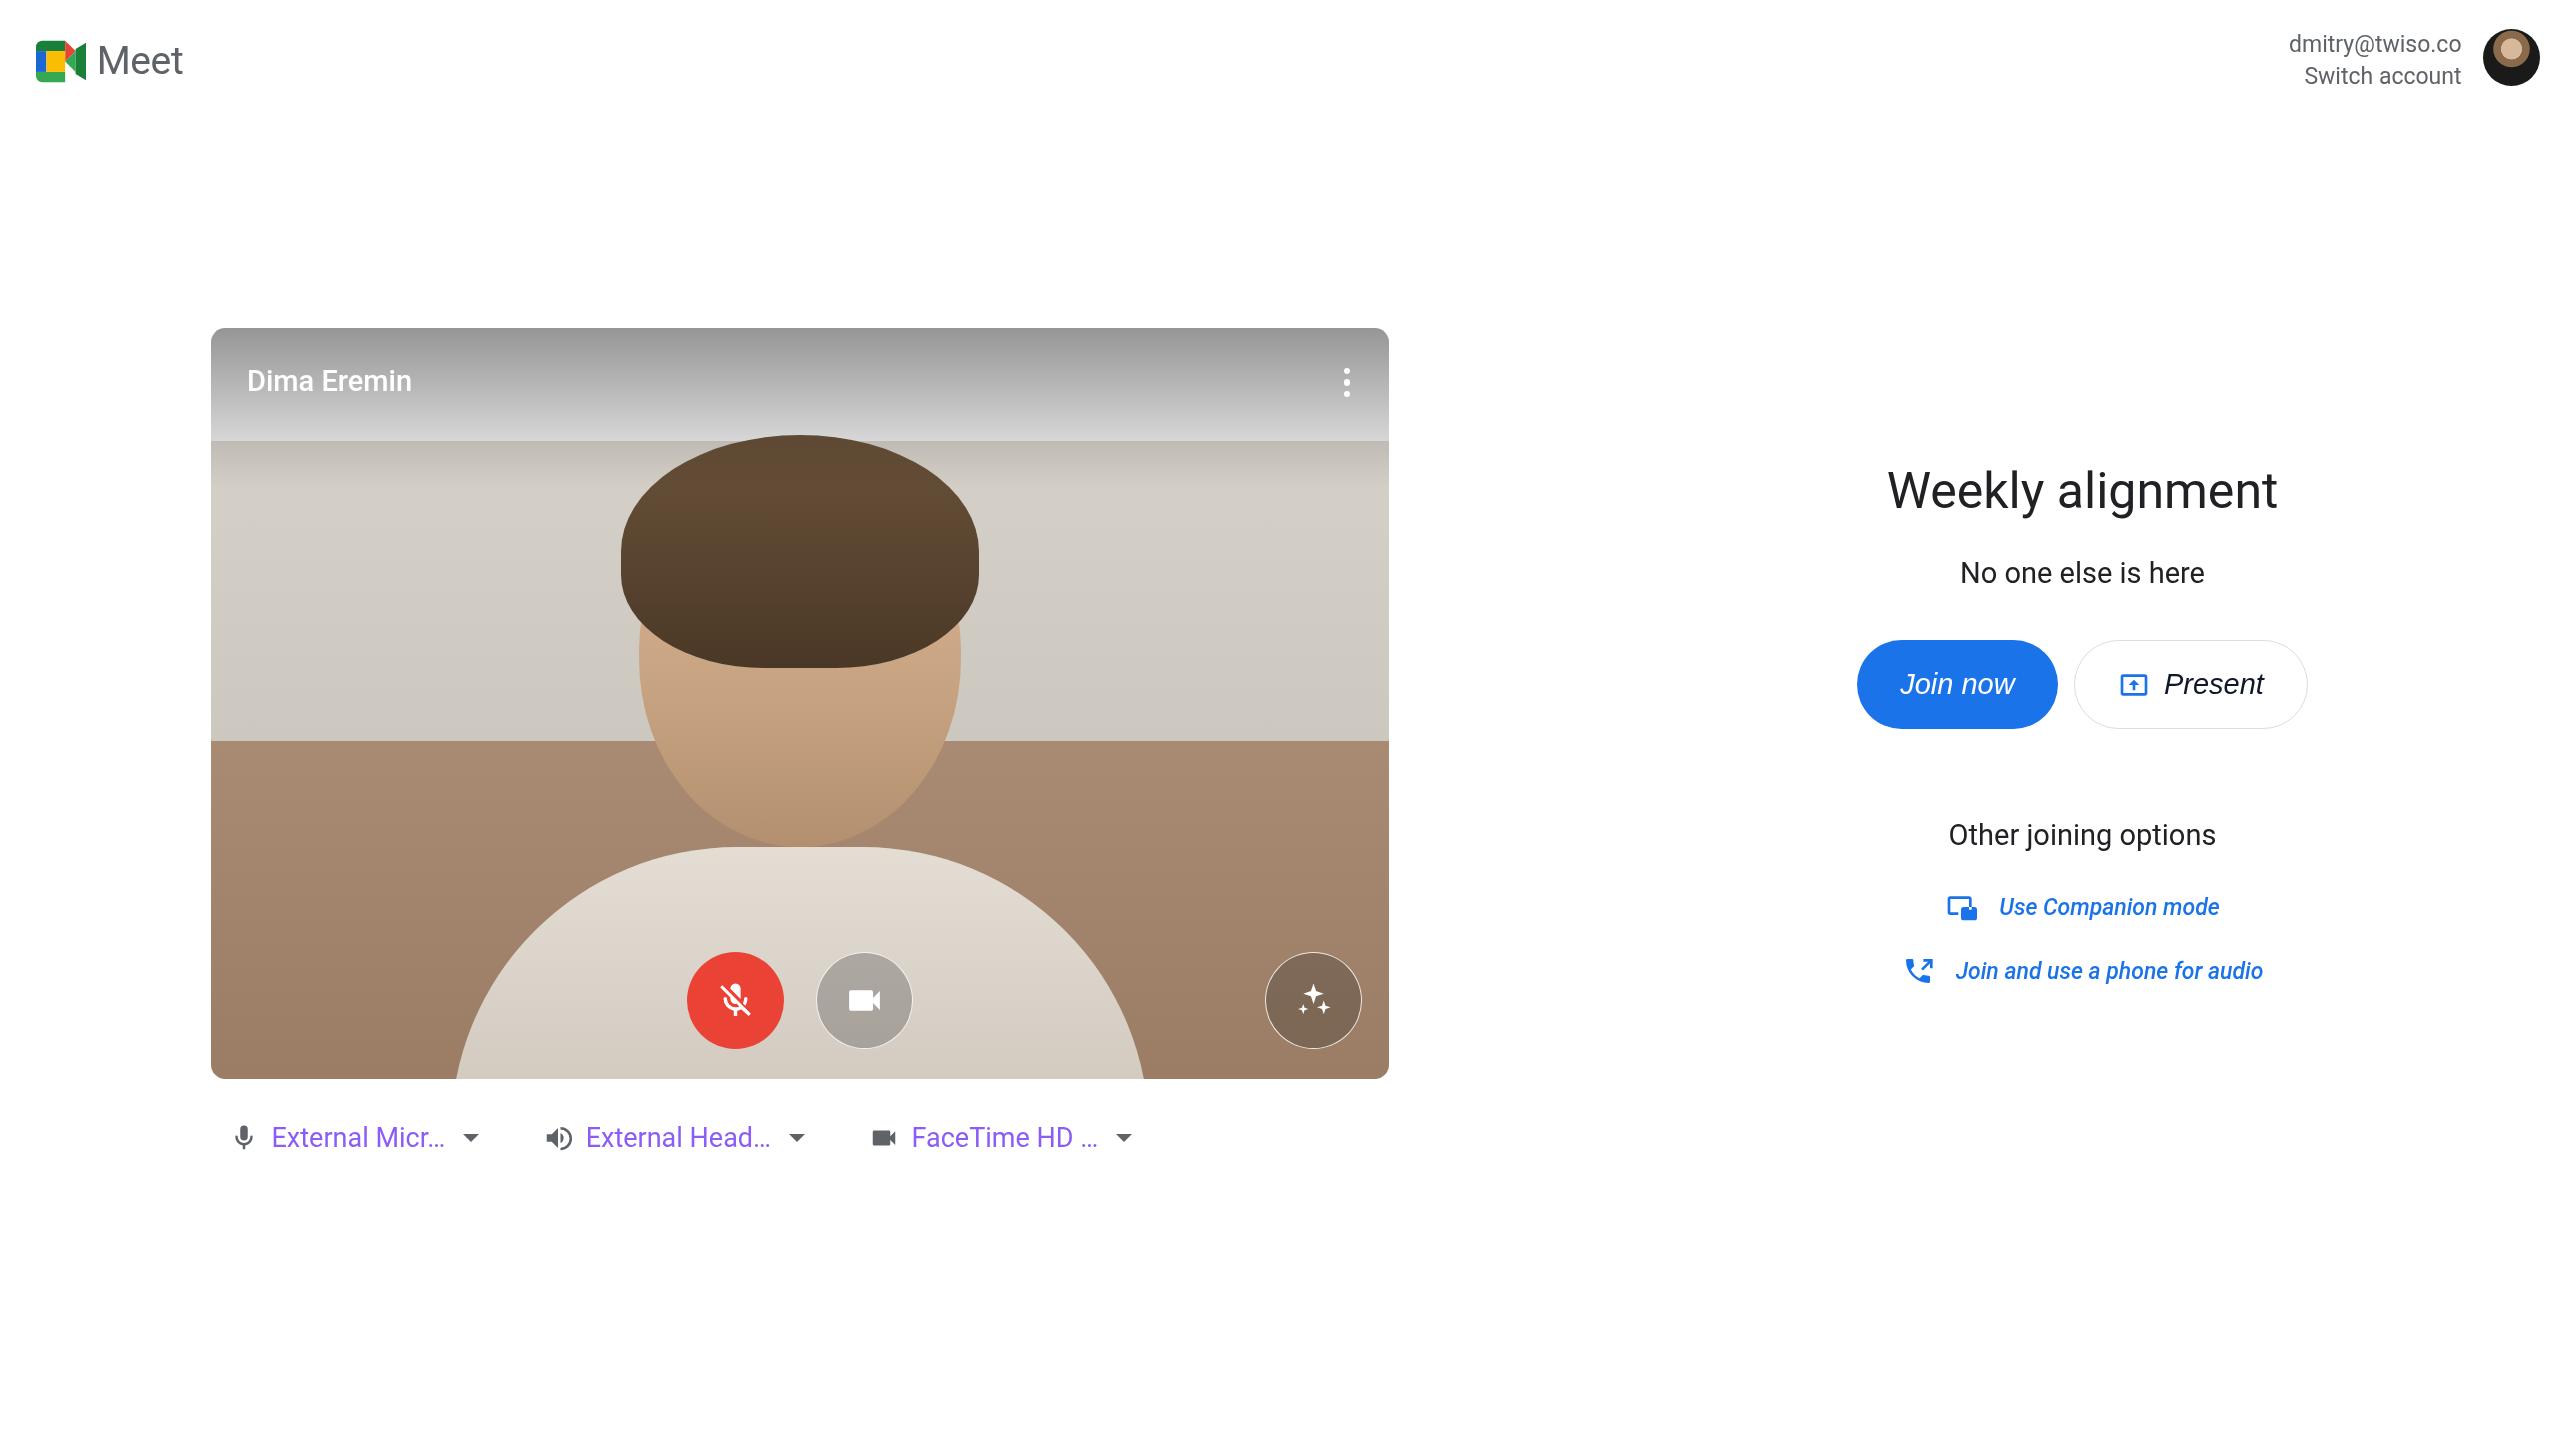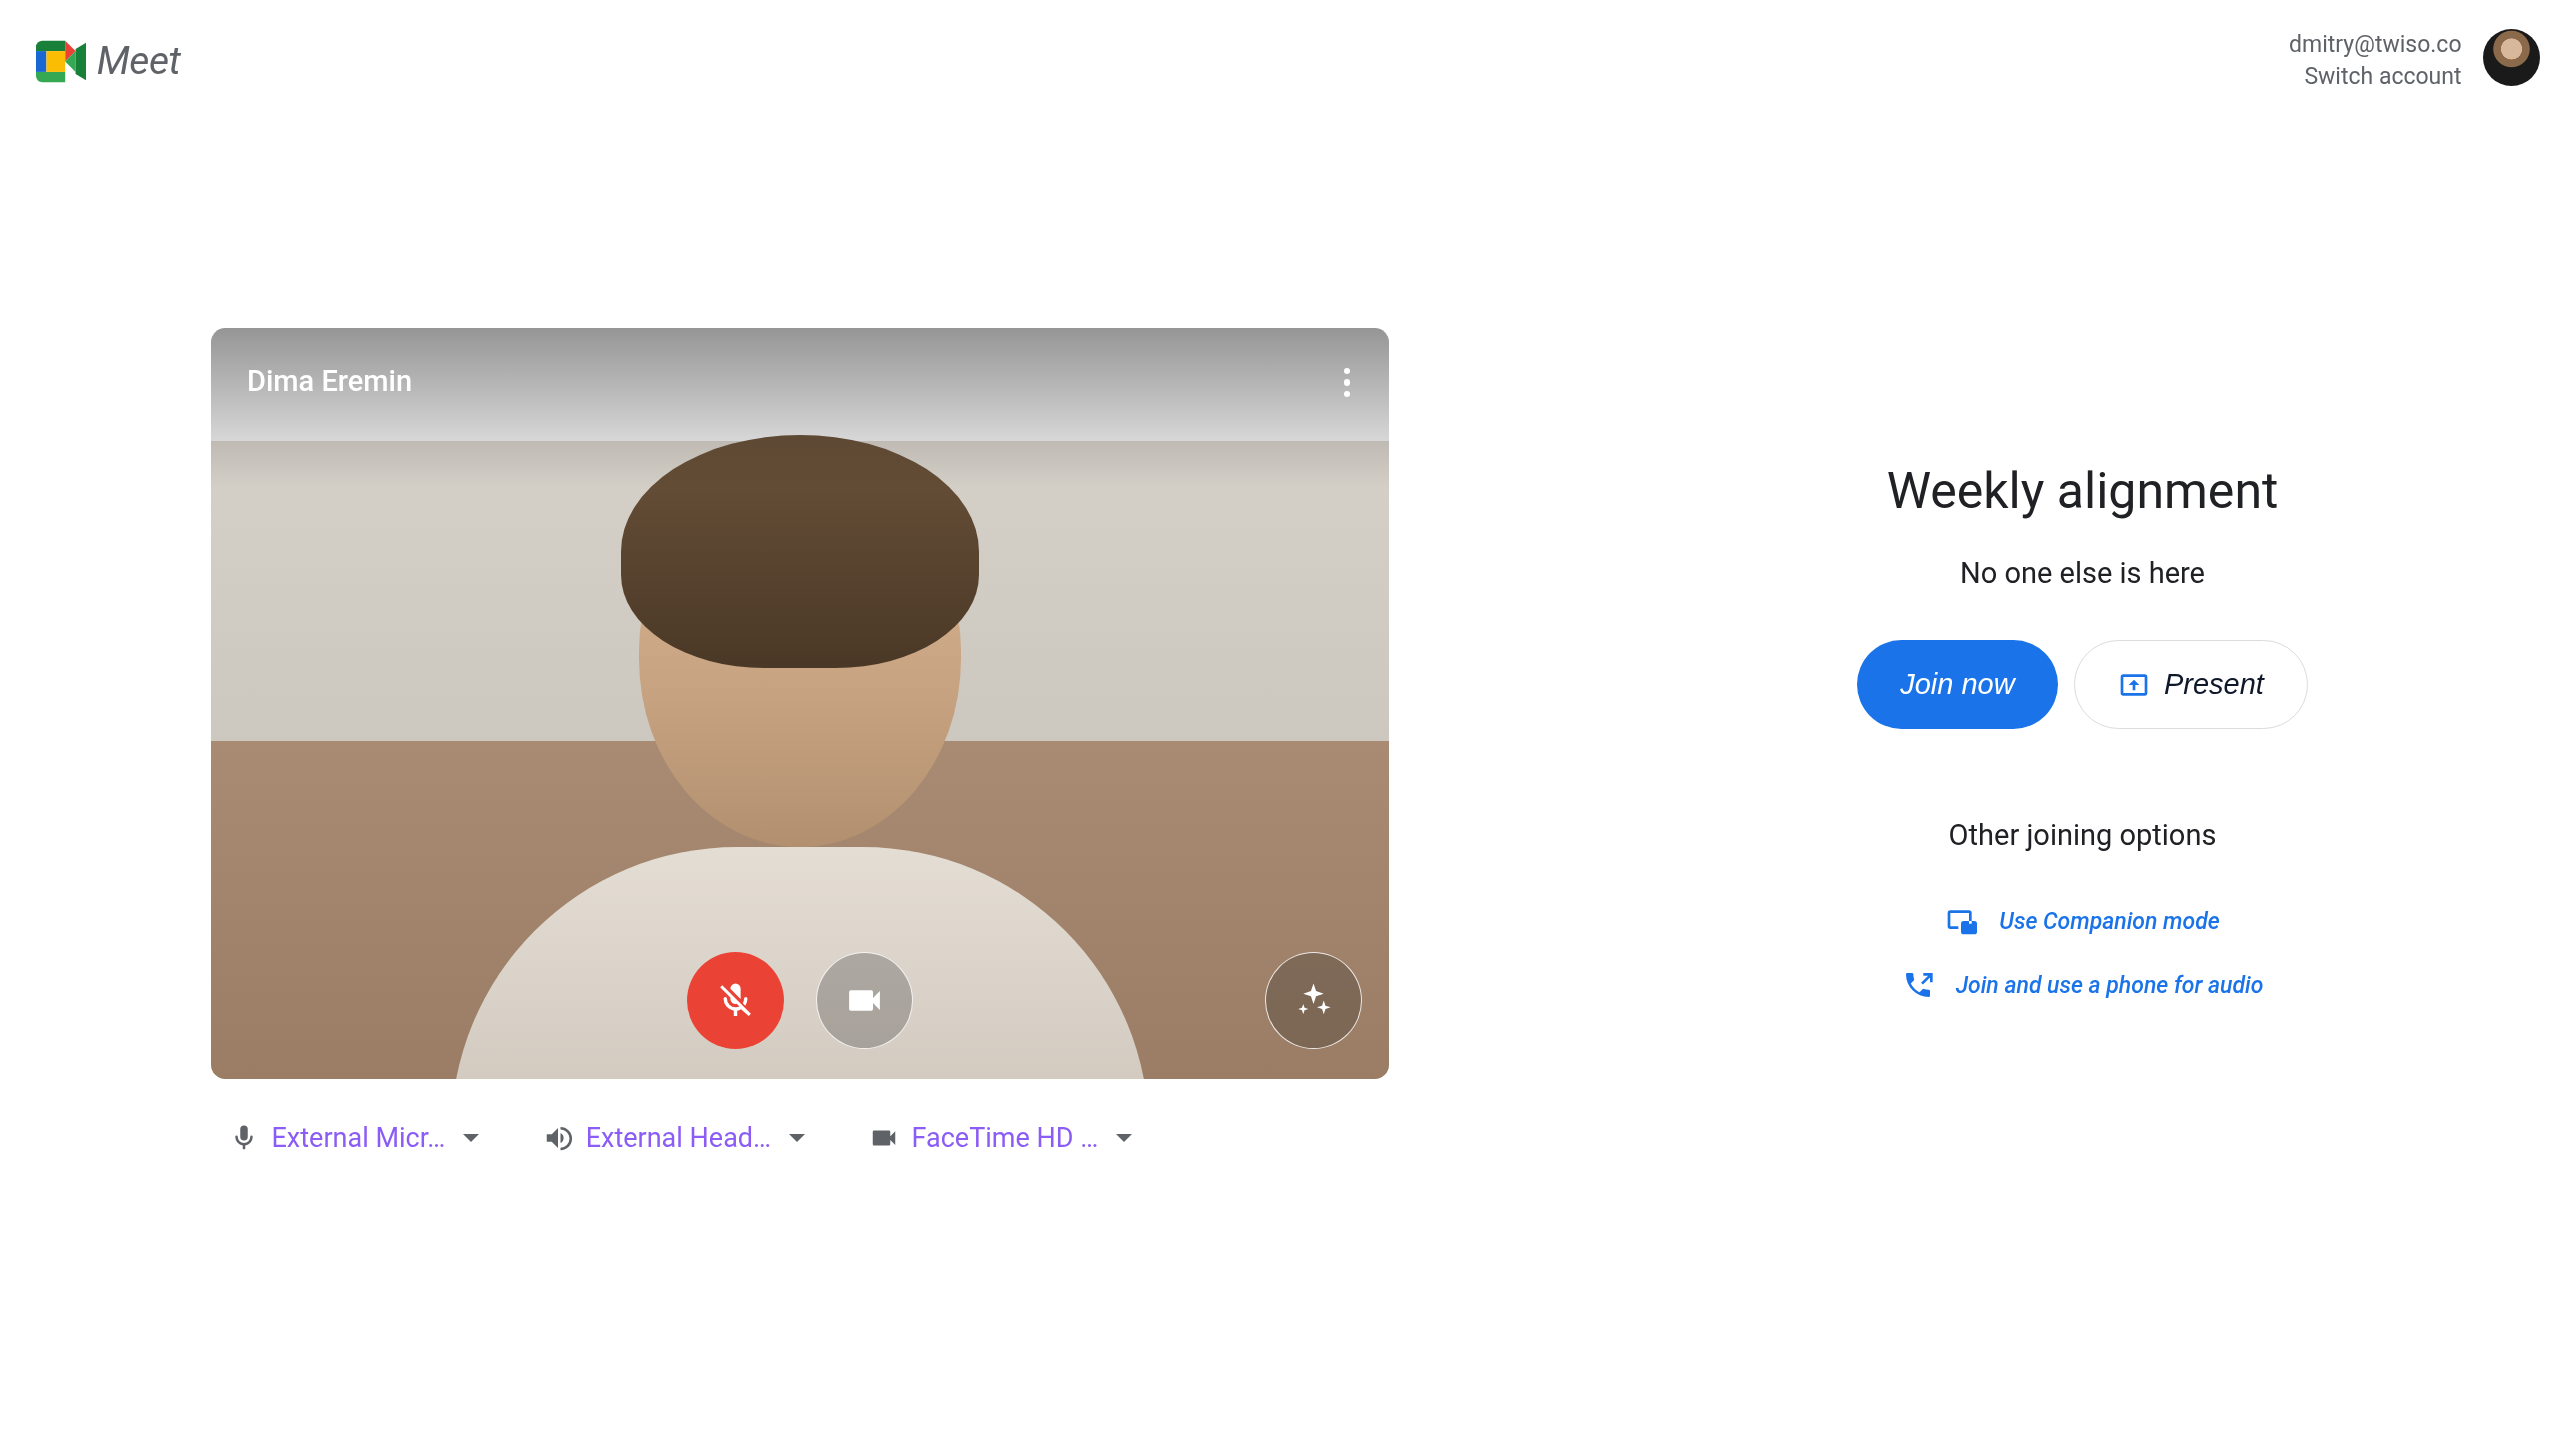--- a/index.html
+++ b/index.html
@@ -21,21 +21,20 @@
       display: flex;
       align-items: center;
       gap: 10.7px;
     }
     .logo-svg { width: 50px; height: 43px; }
     .logo-text {
       font-size: 39px;
       font-weight: 400;
       color: #5f6368;
       letter-spacing: -0.4px;
-      font-style: italic;
     }
     .account-area {
       display: flex;
       gap: 21.5px;
     }
     .account-text {
       text-align: right;
       font-size: 23px;
       line-height: 1.4;
     }
@@ -210,21 +209,21 @@
       color: #fff;
     }
     .btn-outline {
       background: #fff;
       color: #0f172a;
       border: 1.8px solid #dadce0;
     }
     .other-heading {
       font-size: 29px;
       color: #202124;
-      margin-bottom: 53px;
+      margin-bottom: 39px;
     }
     .other-option {
       display: flex;
       align-items: center;
       gap: 22px;
       color: #1a73e8;
       font-size: 23px;
       font-weight: 500;
       margin-bottom: 32px;
       cursor: pointer;

